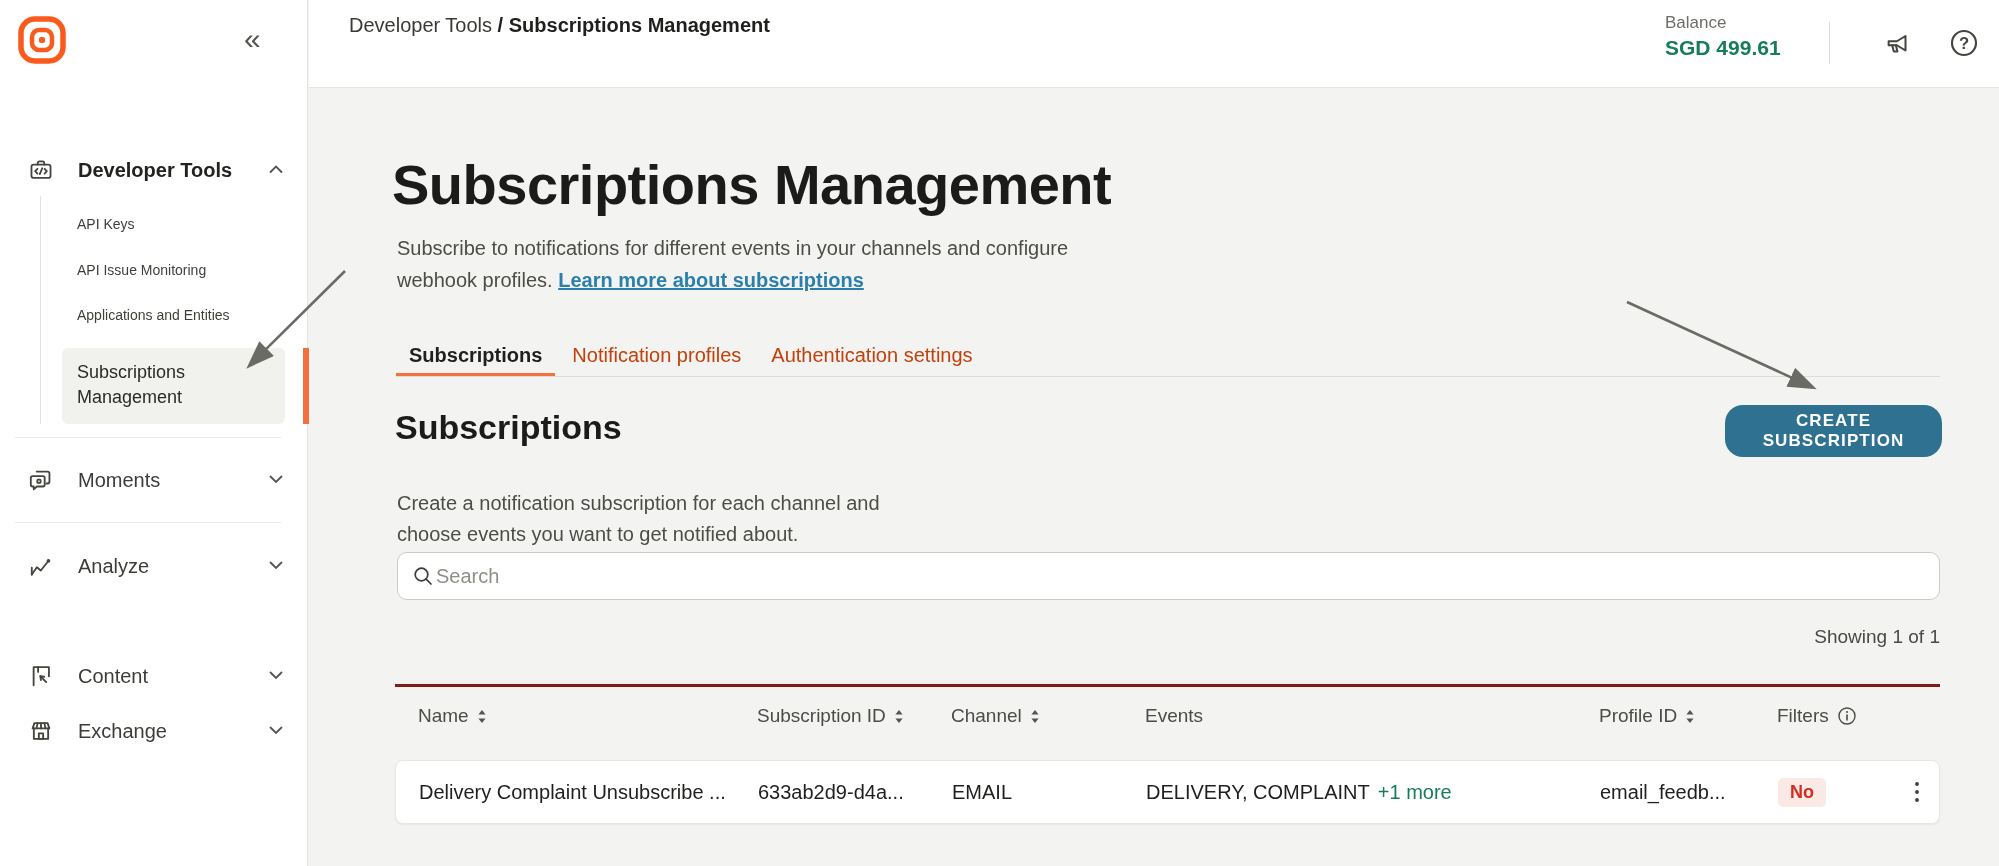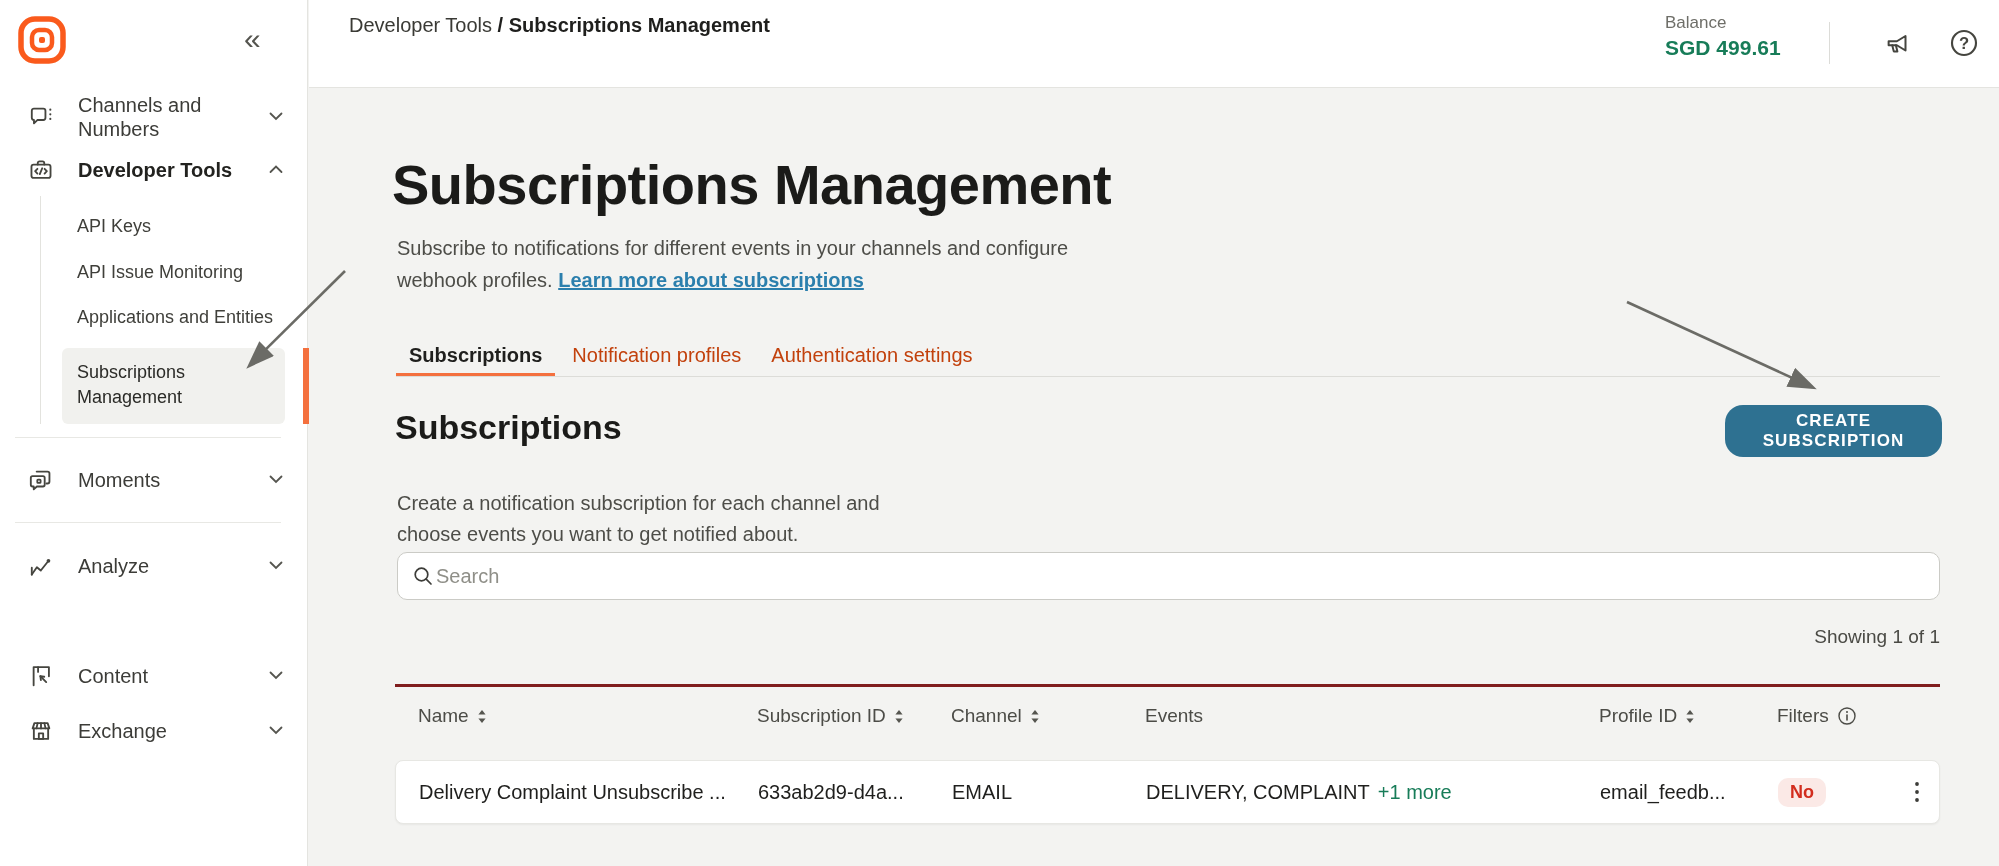--- a/index.html
+++ b/index.html
@@ -14,21 +14,21 @@
   .sidebar { position:absolute; left:0; top:0; width:308px; height:866px; background:#fff;
     border-right:1px solid #e4e4e0; z-index:2; }
   .logo { position:absolute; left:18px; top:16px; }
   .collapse { position:absolute; left:244px; top:22px; font-size:30px; color:#55554f; cursor:pointer; }
   .sb-item { position:absolute; left:0; width:100%; height:48px; display:flex; align-items:center;
     padding-left:28px; gap:24px; cursor:pointer; }
   .sb-item .lbl { font-size:20px; color:#3c3c38; line-height:24px; width:170px; }
   .sb-item.bold .lbl { font-weight:700; color:#22221f; width:200px; }
   .sb-icon { width:26px; height:26px; flex:0 0 26px; }
   .chev { position:absolute; right:24px; top:50%; margin-top:-5px; }
-  .sb-sub { position:absolute; left:77px; font-size:18px; color:#3f3f3a; cursor:pointer; white-space:nowrap; }
+  .sb-sub { position:absolute; left:77px; font-size:14px; color:#3f3f3a; cursor:pointer; white-space:nowrap; }
   .tree-line { position:absolute; left:40px; top:196px; width:1px; height:228px; background:#e3e3de; }
   .sb-selected { position:absolute; left:62px; top:348px; width:223px; height:76px;
     background:#f1f1ee; border-radius:6px; cursor:pointer; }
   .sb-selected .two { position:absolute; left:15px; top:12px; font-size:18px; line-height:25px; color:#2b2b27; }
   .active-bar { position:absolute; left:303px; top:348px; width:6px; height:76px; background:#f4703e; z-index:6; }
   .sb-div { position:absolute; left:15px; width:266px; height:1px; background:#e8e8e4; }
 
   
   .topbar { position:absolute; left:309px; top:0; width:1690px; height:88px; background:#fff;
     border-bottom:1px solid #e4e4e0; }
@@ -66,21 +66,21 @@
   .thead { position:absolute; left:86px; top:596px; width:1545px; height:61px; border-top:3px solid #7f1d1d;
     display:grid; grid-template-columns:339px 194px 194px 454px 178px 128px auto; align-items:center;
     padding-left:23px; padding-right:12px; font-size:19px; color:#4c4c47; }
   .th { display:flex; align-items:center; gap:8px; cursor:pointer; }
   .trow { position:absolute; left:86px; top:672px; width:1545px; height:64px; background:#fff;
     border:1px solid #e7e7e3; border-radius:8px; box-shadow:0 1px 2px rgba(0,0,0,0.05);
     display:grid; grid-template-columns:339px 194px 194px 454px 178px 128px auto; align-items:center;
     padding-left:23px; padding-right:12px; font-size:20px; color:#1f1f1d; cursor:pointer; }
   .more { color:#177c58; margin-left:8px; cursor:pointer; }
   .badge-no { display:inline-block; background:#fbe9e6; color:#d22d1e; font-weight:700; font-size:18px;
-    padding:4px 12px; border-radius:10px; }
+    padding:4px 12px; border-radius:5px; }
   .kebab { display:flex; justify-content:center; cursor:pointer; }
 
   svg.icon { display:block; }
 </style>
 </head>
 <body>
 
 <div id="app">
 
   <svg id="annotations" width="1999" height="866">
@@ -96,32 +96,20 @@
   <aside class="sidebar">
     <div class="logo">
       <svg class="icon" width="48" height="48" viewBox="0 0 48 48">
         <rect x="3" y="3" width="42" height="42" rx="14" fill="none" stroke="#fa5a1c" stroke-width="5.5"></rect>
         <rect x="14" y="14" width="20" height="20" rx="7" fill="none" stroke="#fa5a1c" stroke-width="4.5"></rect>
         <rect x="21" y="21" width="6" height="6" rx="2" fill="#fa5a1c"></rect>
       </svg>
     </div>
     <div class="collapse">«</div>
 
-    <div class="sb-item" style="top:93px">
-      <svg class="sb-icon" viewBox="0 0 24 24" fill="none" stroke="#45453f" stroke-width="1.7" stroke-linecap="round" stroke-linejoin="round">
-        <path d="M3.5 6.2 a2 2 0 0 1 2-2 h8.6 a2 2 0 0 1 2 2 v6.6 a2 2 0 0 1 -2 2 H8.6 l-3.1 3.1 v-3.1 h-0 a2 2 0 0 1 -2-2 Z"></path>
-        <circle cx="20.6" cy="5.2" r="1" fill="#45453f" stroke="none"></circle>
-        <circle cx="20.6" cy="9.5" r="1" fill="#45453f" stroke="none"></circle>
-        <circle cx="20.6" cy="13.8" r="1" fill="#45453f" stroke="none"></circle>
-      </svg>
-      <span class="lbl">Channels and Numbers</span>
-      <svg class="chev" width="14" height="9" viewBox="0 0 14 9" fill="none" stroke="#55554f" stroke-width="1.8" stroke-linecap="round">
-          <polyline points="1.5,1.5 7,7 12.5,1.5"></polyline>
-        </svg>
-    </div>
 
     <div class="sb-item bold" style="top:146px">
       <svg class="sb-icon" viewBox="0 0 24 24" fill="none" stroke="#45453f" stroke-width="1.7" stroke-linecap="round" stroke-linejoin="round">
         <rect x="3.2" y="7" width="17.6" height="12.3" rx="2"></rect>
         <path d="M9 7 V5.6 a1.6 1.6 0 0 1 1.6-1.6 h2.8 a1.6 1.6 0 0 1 1.6 1.6 V7"></path>
         <path d="M8.7 10.9 L6.6 13.1 l2.1 2.2"></path>
         <path d="M15.3 10.9 l2.1 2.2 -2.1 2.2"></path>
         <path d="M13.1 10.4 l-2.2 5.4"></path>
       </svg>
       <span class="lbl">Developer Tools</span>

